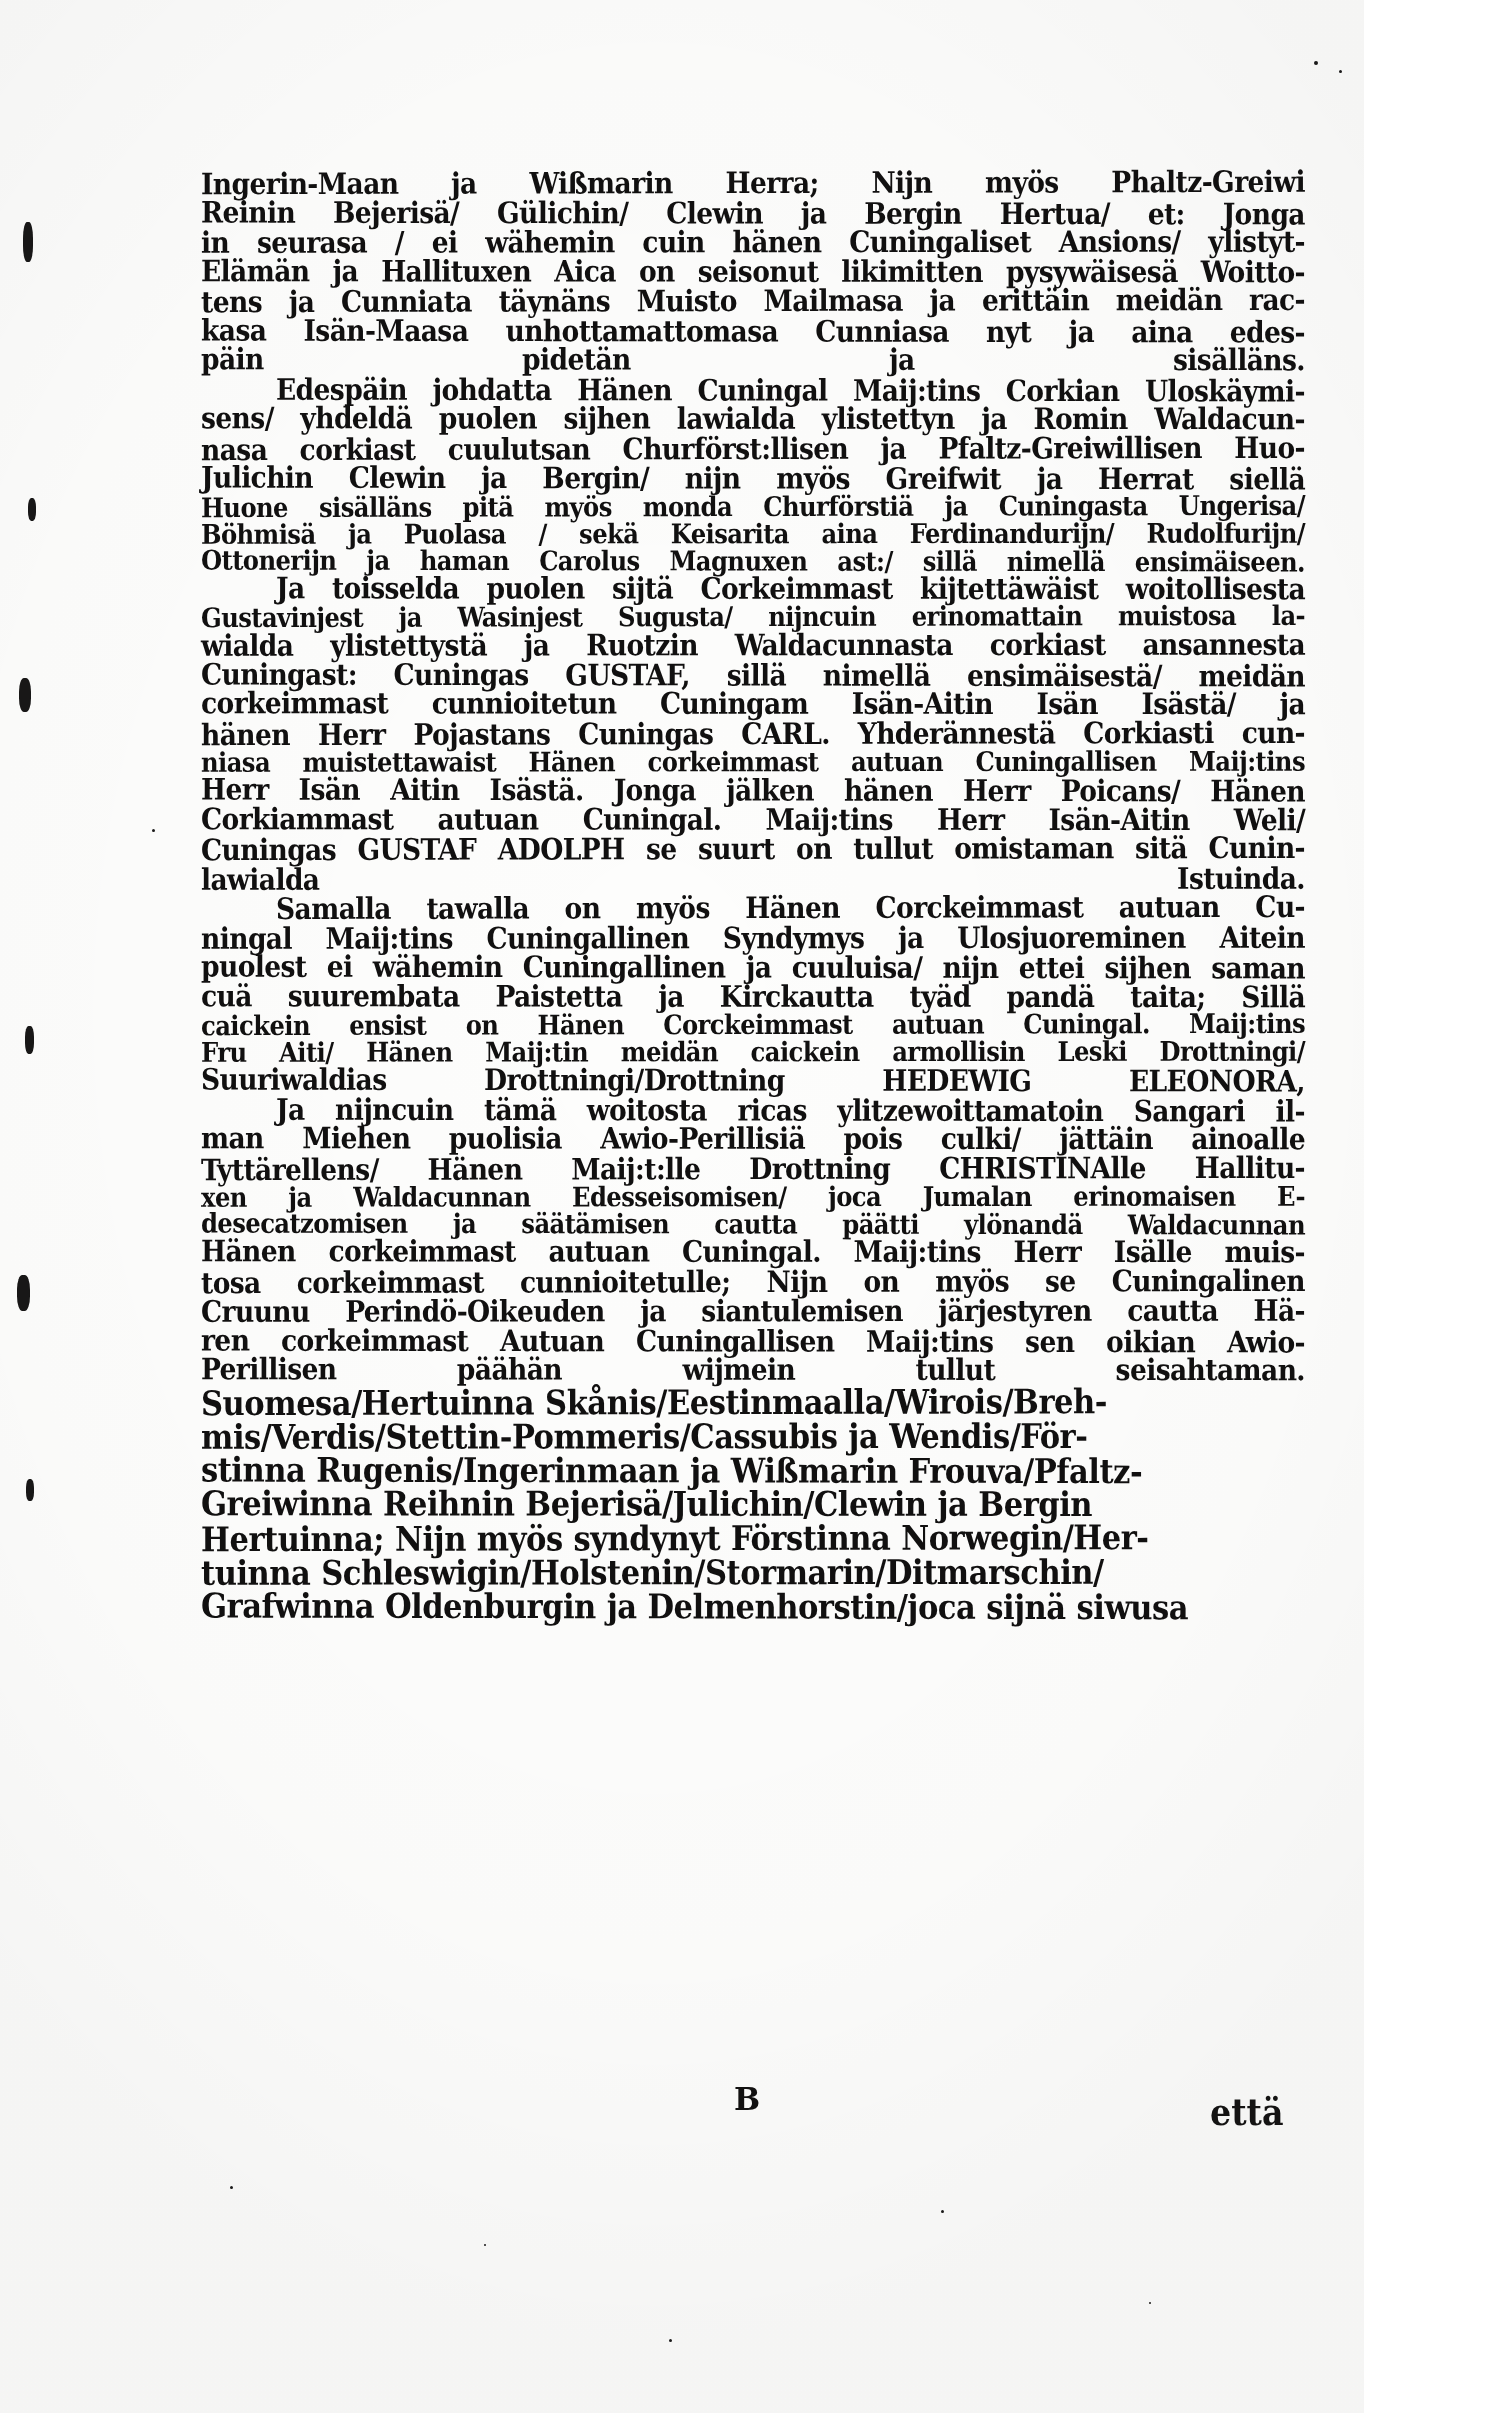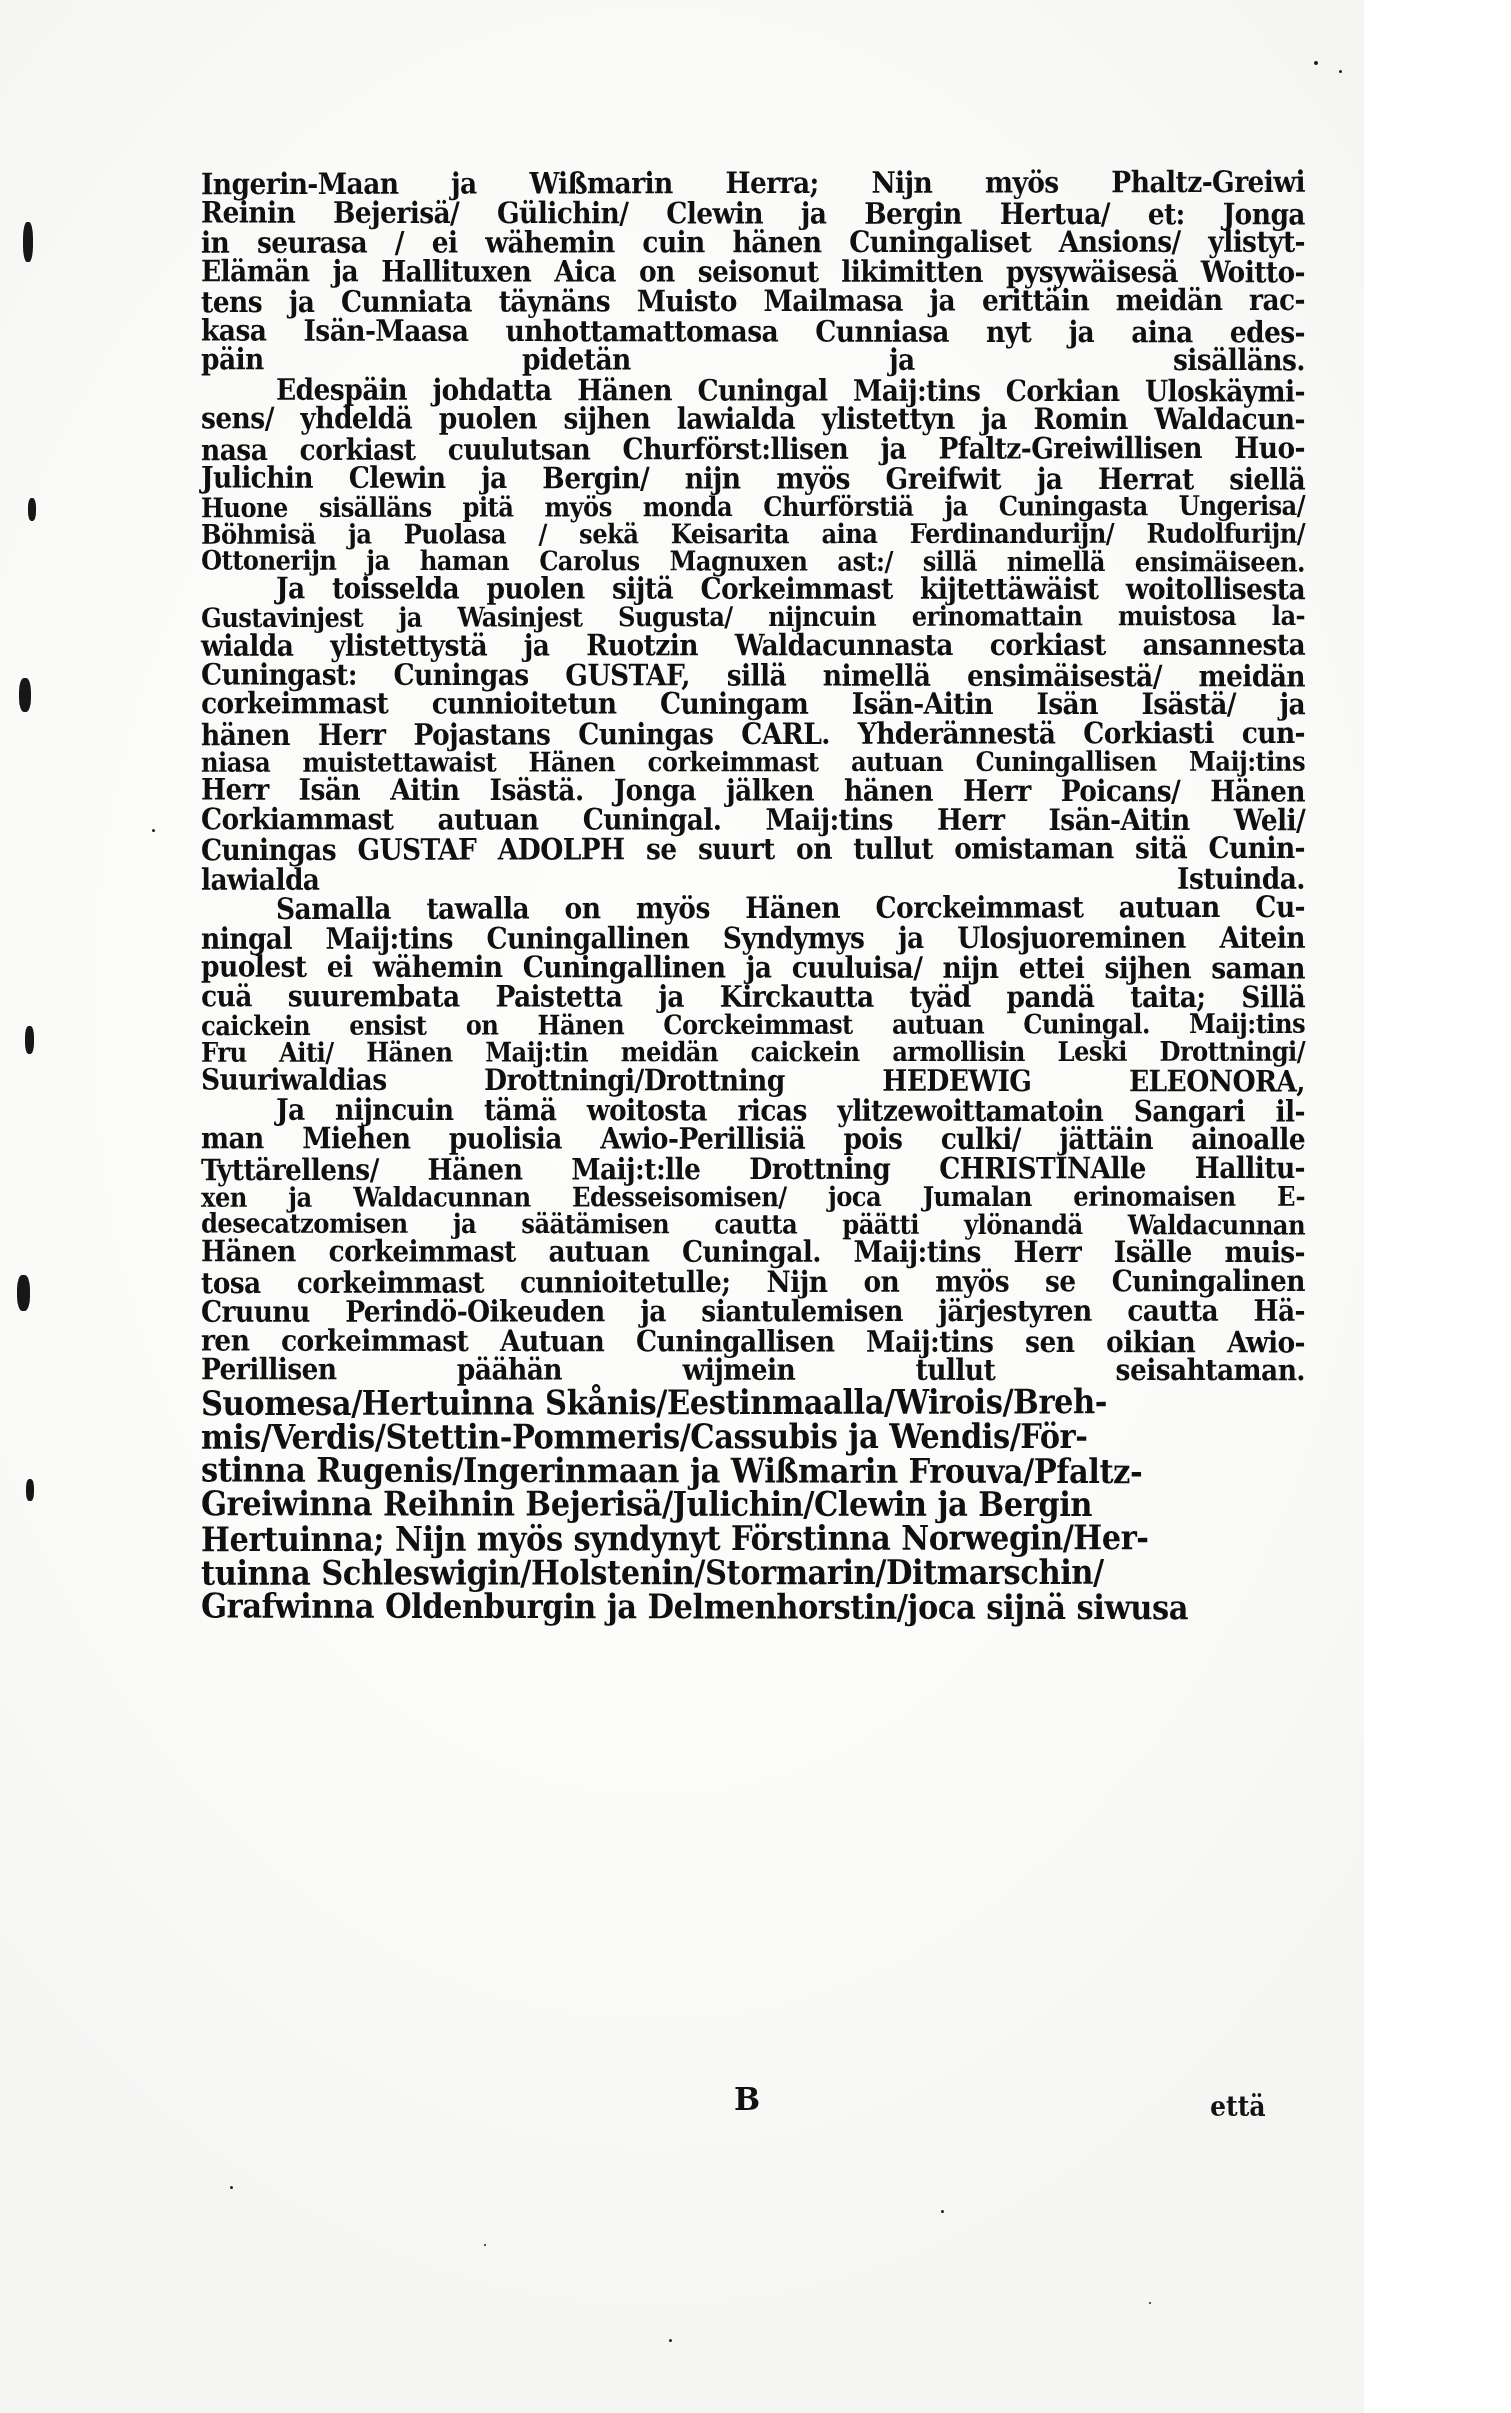--- a/index.html
+++ b/index.html
@@ -98,21 +98,21 @@
     font-size: 31px;
     color: #121111;
   }
   #catchword {
     position: absolute;
     left: 1210px;
     top: 2090px;
     font-family: "DejaVu Serif", serif;
     font-weight: 700;
     font-stretch: condensed;
-    font-size: 28px;
+    font-size: 37px;
     color: #141313;
   }
 
   
   .speck {
     position: absolute;
     background: #1a1919;
     border-radius: 50%;
     pointer-events: none;
   }

